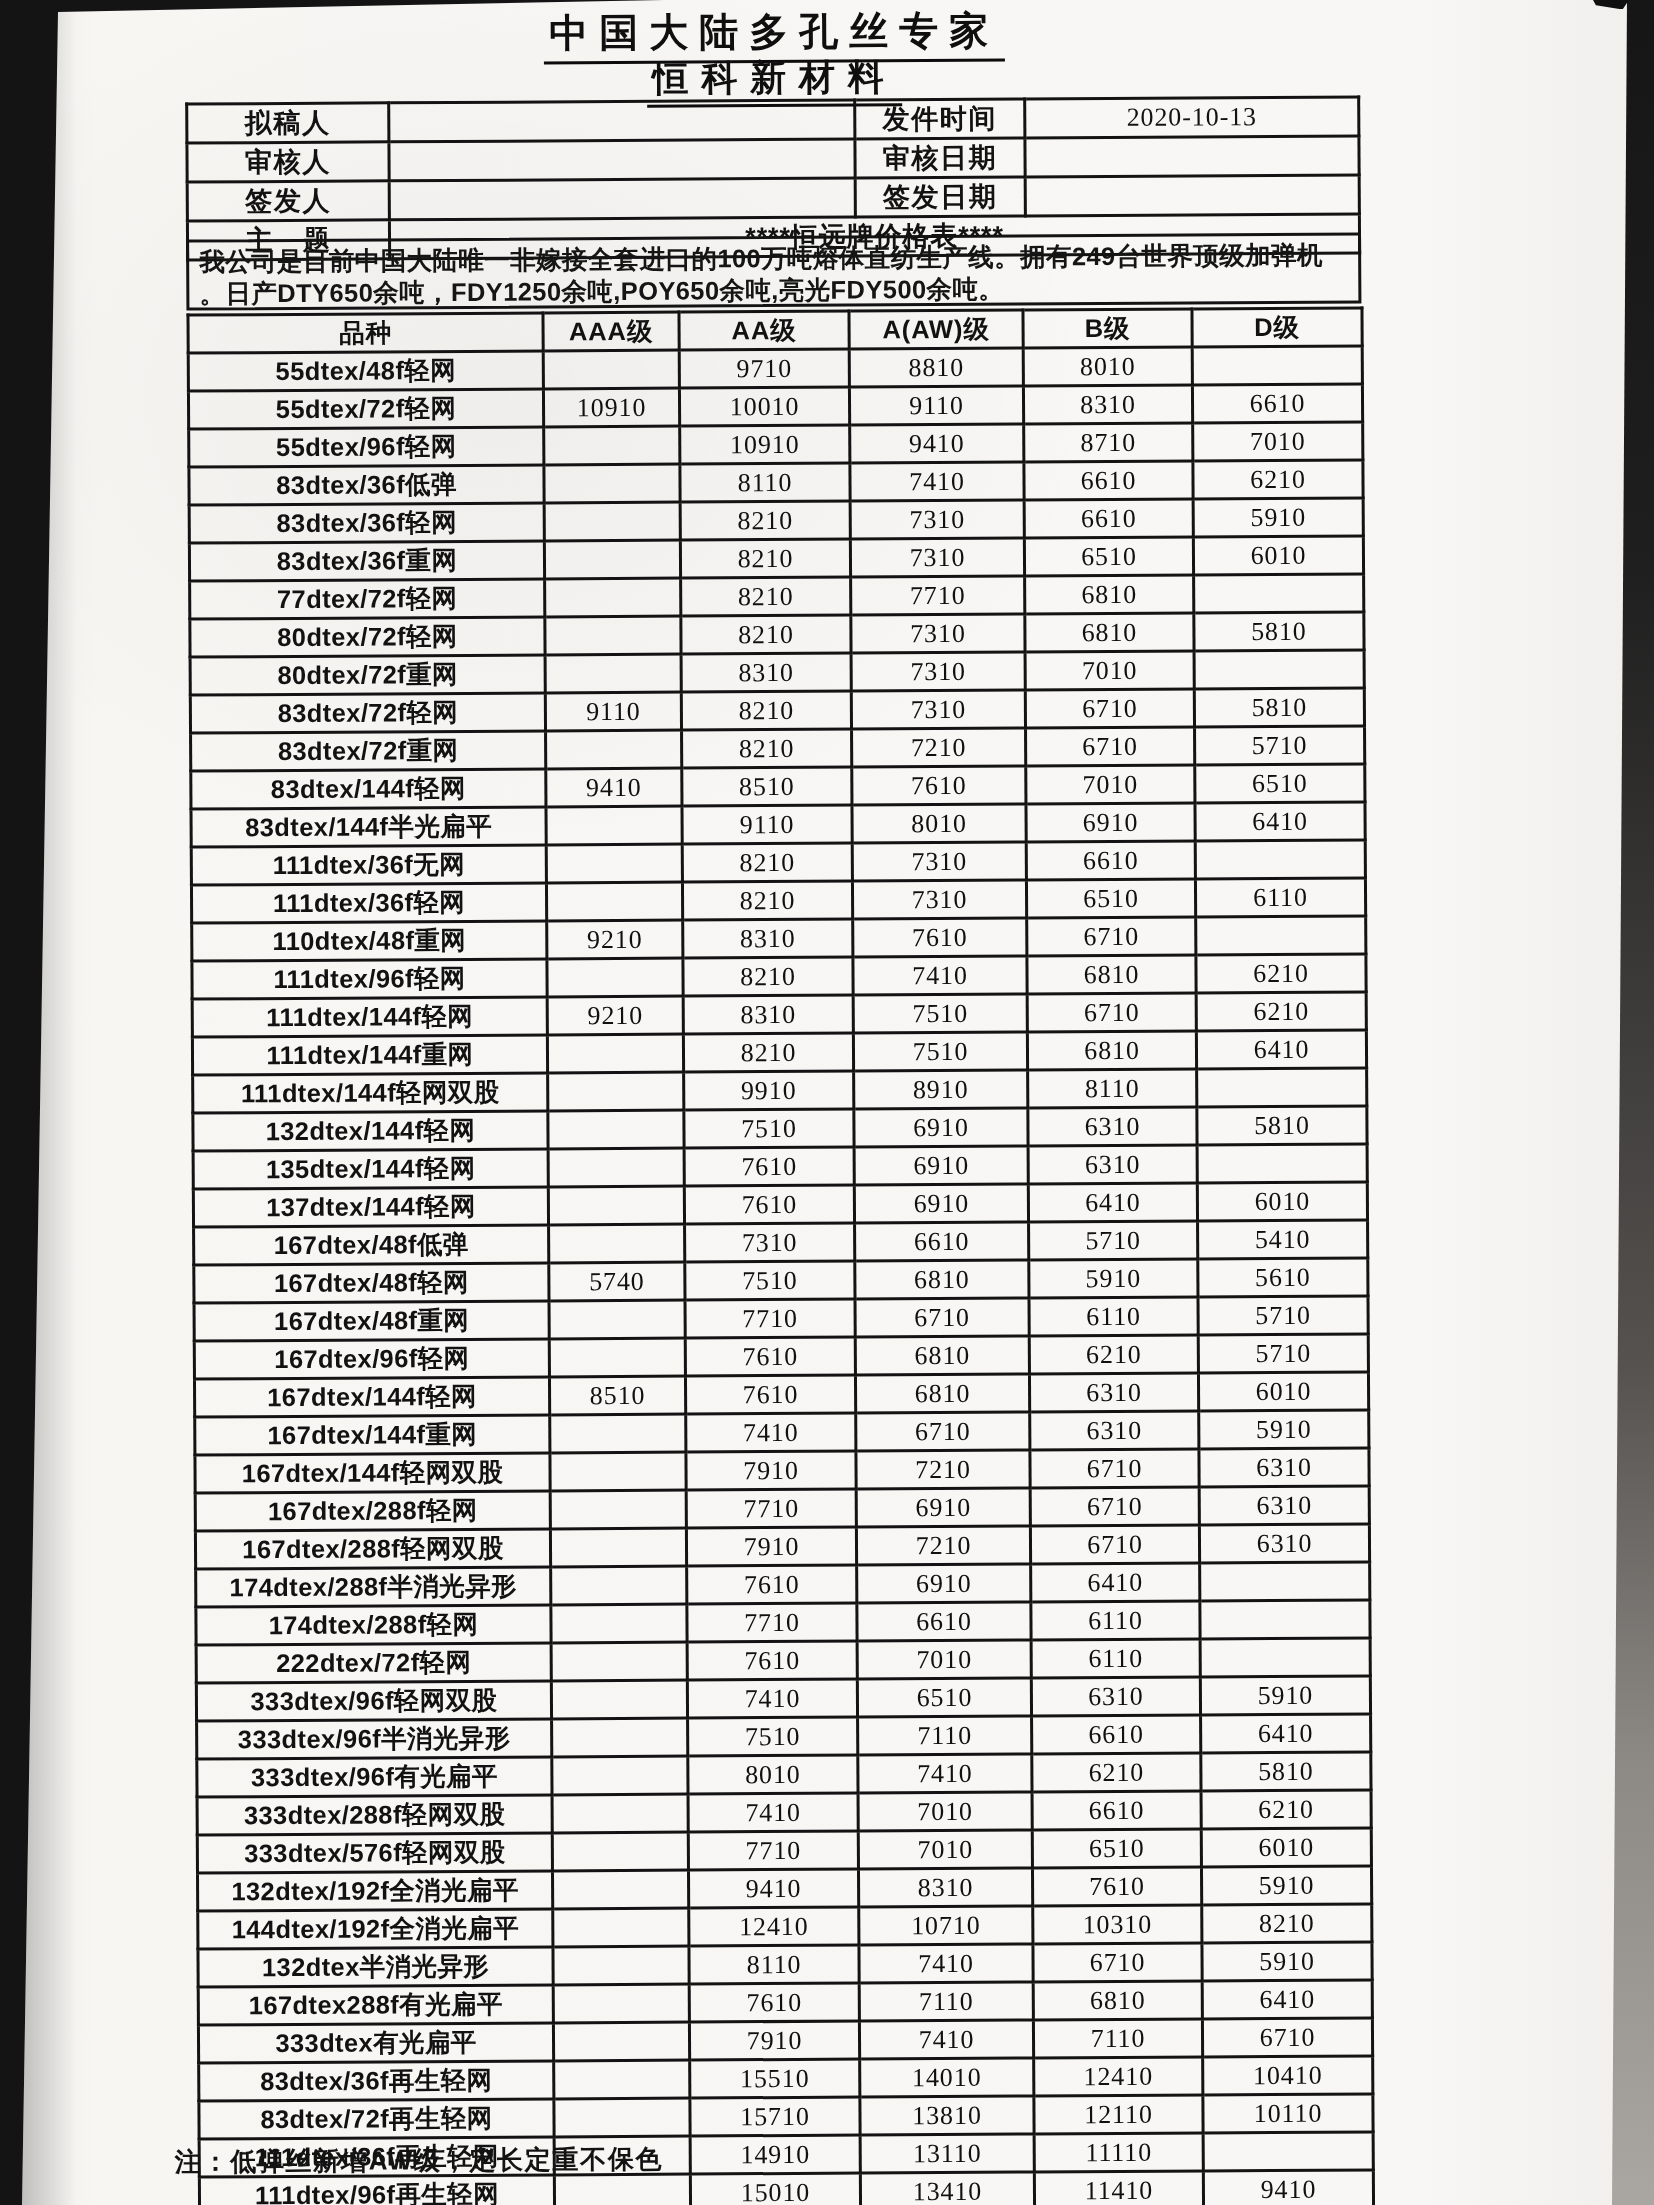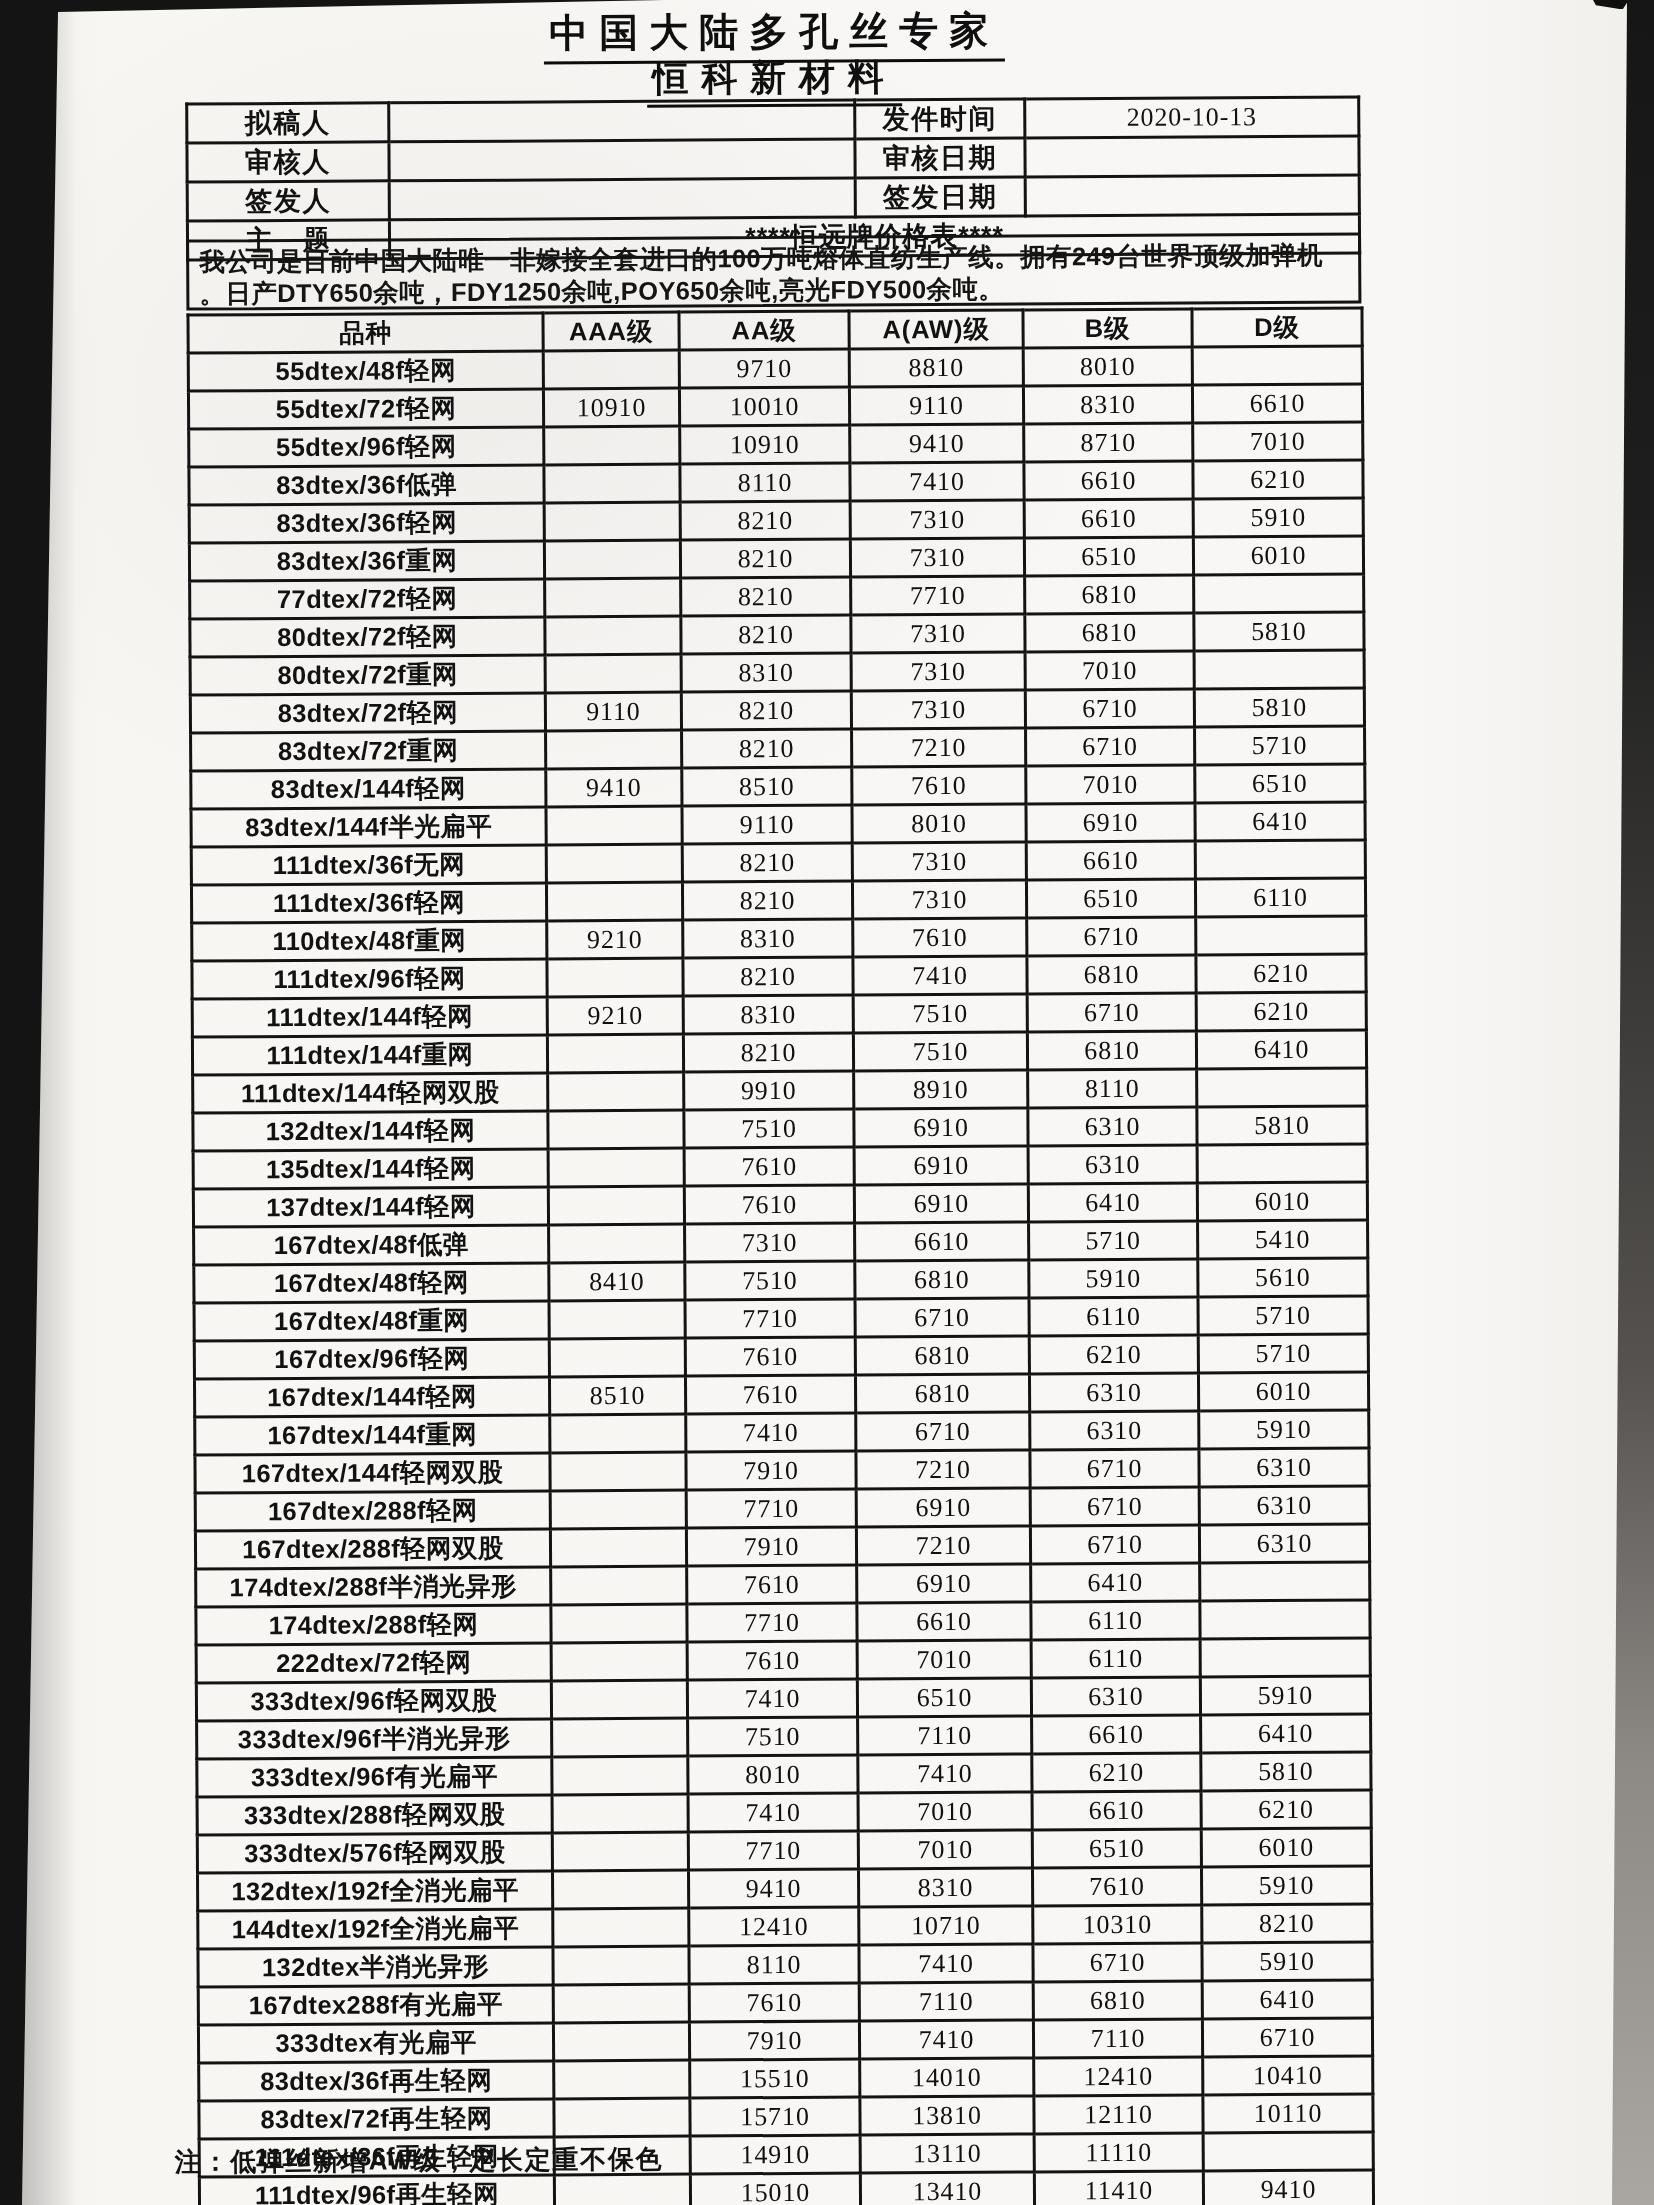--- a/index.html
+++ b/index.html
@@ -311,21 +311,21 @@
         <tr>
           <td class="pname">167dtex/48f低弹</td>
           <td class="pnum"></td>
           <td class="pnum">7310</td>
           <td class="pnum">6610</td>
           <td class="pnum">5710</td>
           <td class="pnum">5410</td>
         </tr>
         <tr>
           <td class="pname">167dtex/48f轻网</td>
-          <td class="pnum">8410</td>
+          <td class="pnum">5740</td>
           <td class="pnum">7510</td>
           <td class="pnum">6810</td>
           <td class="pnum">5910</td>
           <td class="pnum">5610</td>
         </tr>
         <tr>
           <td class="pname">167dtex/48f重网</td>
           <td class="pnum"></td>
           <td class="pnum">7710</td>
           <td class="pnum">6710</td>

